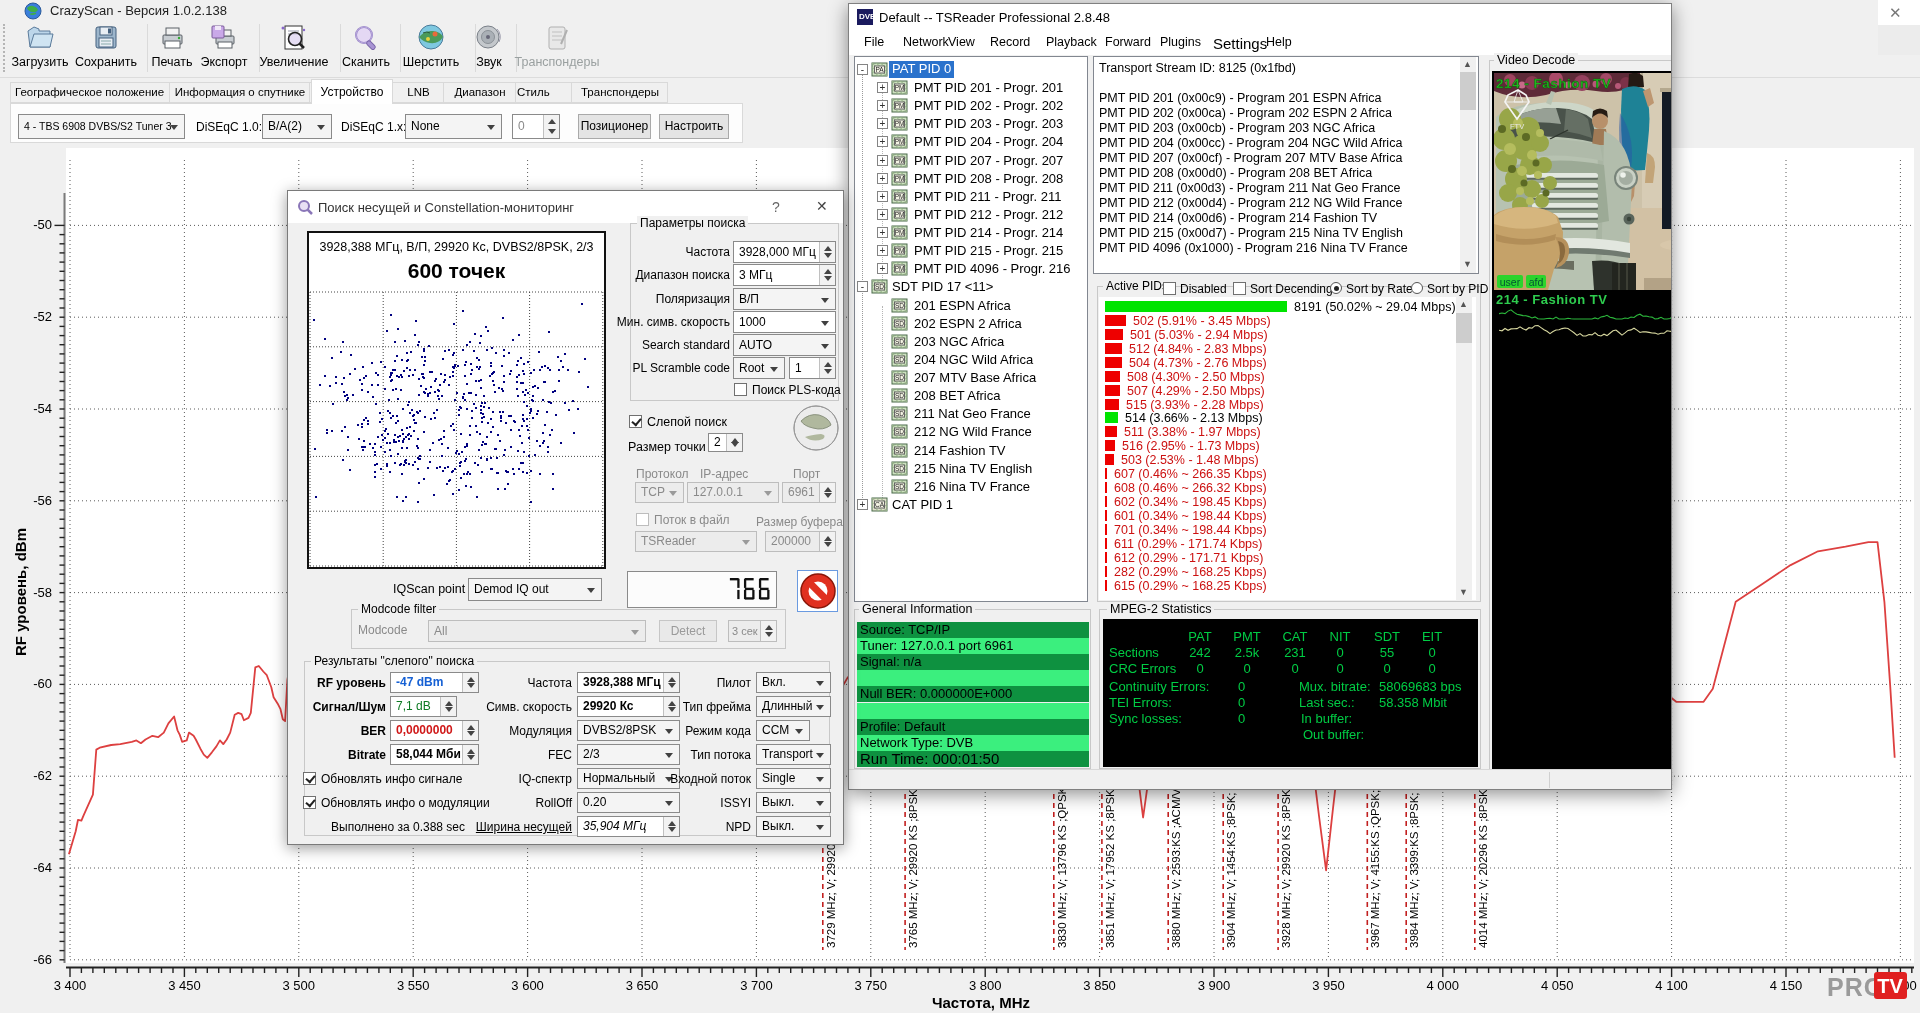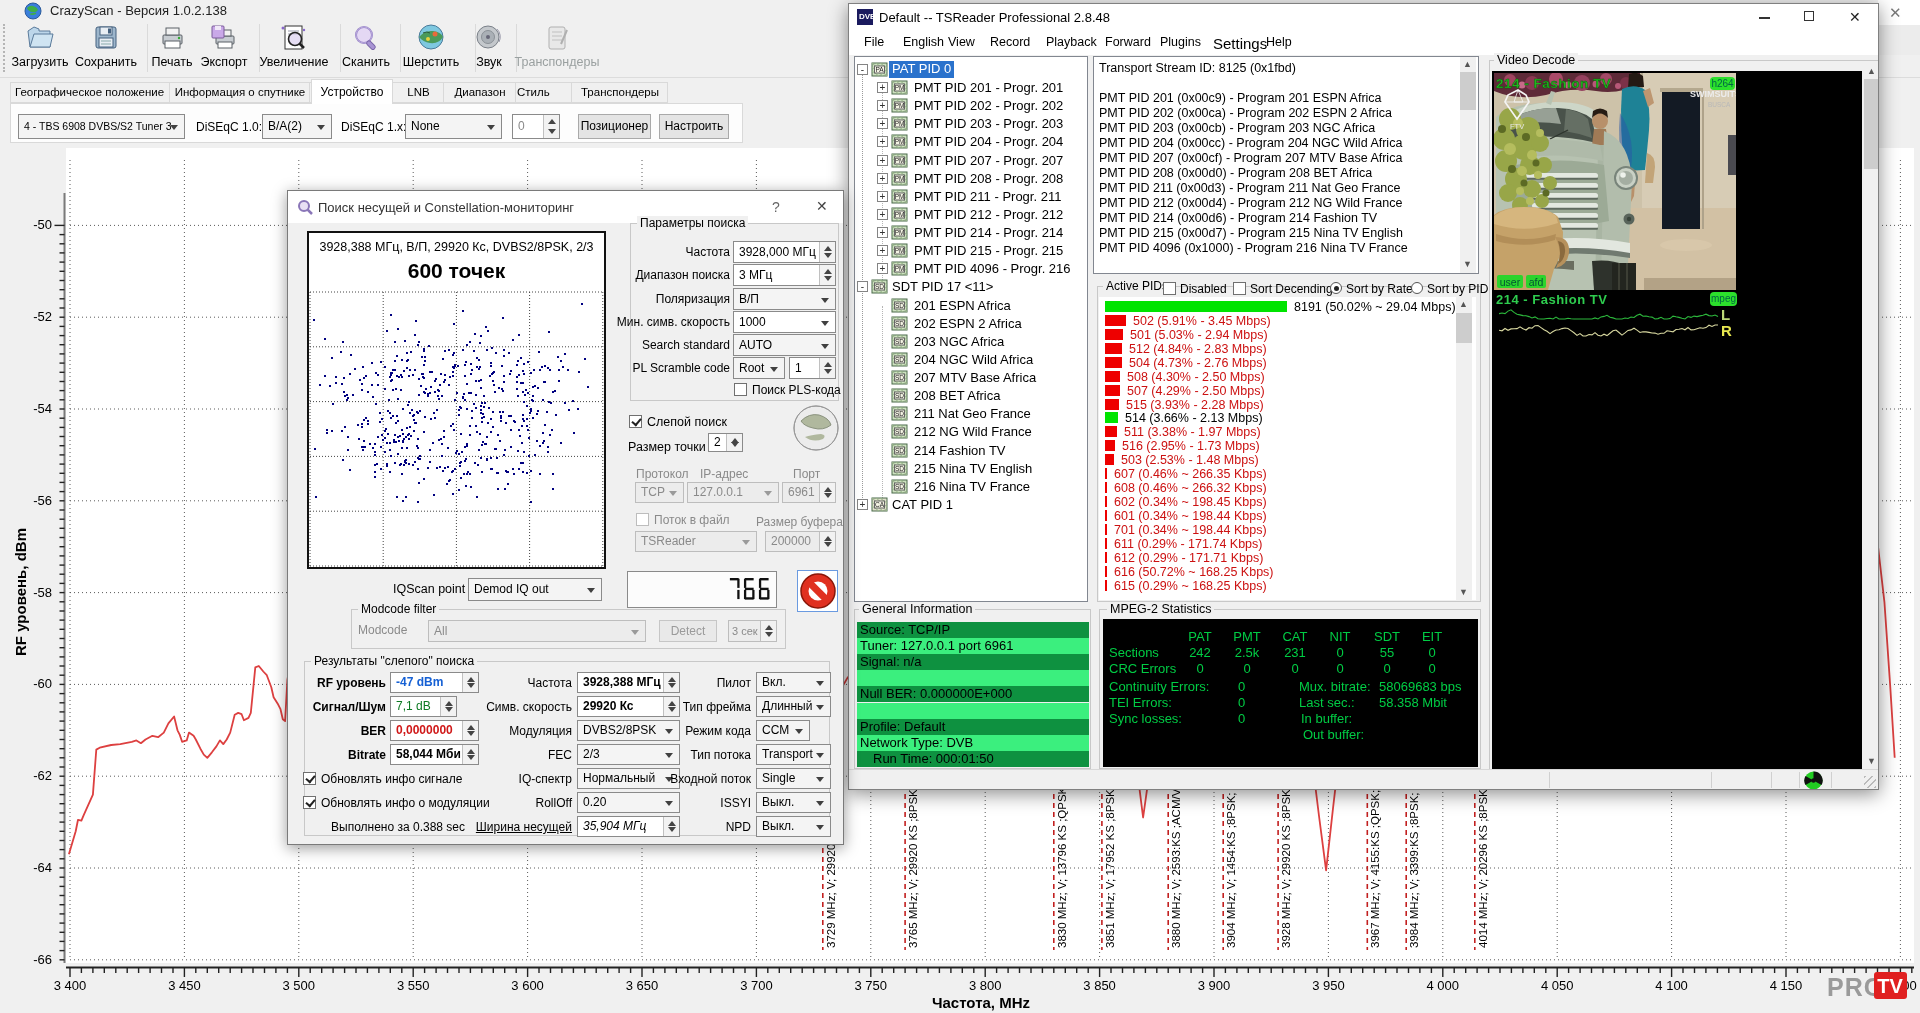--- a/index.html
+++ b/index.html
@@ -588,31 +588,31 @@
     <div class="combo" style="left:468px;top:529px;width:54px;height:21px;line-height:19px">CCM<span class="ar" style="top:8px"></span></div>
     <div class="lbl rt" style="left:263px;top:557px;width:200px;color:#000;font-weight:normal;text-decoration:none;font-style:normal">Тип потока</div>
     <div class="combo" style="left:468px;top:553px;width:75px;height:21px;line-height:19px">Transport<span class="ar" style="top:8px"></span></div>
     <div class="lbl rt" style="left:263px;top:581px;width:200px;color:#000;font-weight:normal;text-decoration:none;font-style:normal">Входной поток</div>
     <div class="combo" style="left:468px;top:577px;width:75px;height:21px;line-height:19px">Single<span class="ar" style="top:8px"></span></div>
     <div class="lbl rt" style="left:263px;top:605px;width:200px;color:#000;font-weight:normal;text-decoration:none;font-style:normal">ISSYI</div>
     <div class="combo" style="left:468px;top:601px;width:75px;height:21px;line-height:19px">Выкл.<span class="ar" style="top:8px"></span></div>
     <div class="lbl rt" style="left:263px;top:629px;width:200px;color:#000;font-weight:normal;text-decoration:none;font-style:normal">NPD</div>
     <div class="combo" style="left:468px;top:625px;width:75px;height:21px;line-height:19px">Выкл.<span class="ar" style="top:8px"></span></div>
   </div>
-<div class="a" style="left:848px;top:3px;width:1031px;height:787px;background:#f0f0f0;border:1px solid #808080;box-shadow:0 4px 18px rgba(0,0,0,0.45);z-index:20;overflow:hidden">
+<div class="a" style="left:848px;top:3px;width:824px;height:787px;background:#f0f0f0;border:1px solid #808080;box-shadow:0 4px 18px rgba(0,0,0,0.45);z-index:20;overflow:hidden">
     <div class="a" style="left:0;top:0;width:100%;height:27px;background:#fff"></div>
     <div class="a" style="left:8px;top:5px;width:16px;height:16px;background:#1a1a5e"></div>
     <div class="lbl" style="left:10px;top:8px;font-size:8px;color:#fff;font-weight:bold">DVB</div>
     <div class="lbl" style="left:30px;top:6px;font-size:13px">Default -- TSReader Professional 2.8.48</div>
     <div class="a" style="left:910px;top:13px;width:11px;height:1.5px;background:#333"></div>
     <div class="a" style="left:955px;top:7px;width:10px;height:10px;border:1.5px solid #333"></div>
     <div class="lbl" style="left:1000px;top:5px;font-size:14px;color:#222">✕</div>
     <div class="a" style="left:0;top:27px;width:100%;height:24px;background:#fff"></div>
     <div class="lbl" style="left:15px;top:31px;font-size:12.5px">File</div>
-    <div class="lbl" style="left:54px;top:31px;font-size:12.5px">English</div>
+    <div class="lbl" style="left:54px;top:31px;font-size:12.5px">Network</div>
     <div class="lbl" style="left:99px;top:31px;font-size:12.5px">View</div>
     <div class="lbl" style="left:141px;top:31px;font-size:12.5px">Record</div>
     <div class="lbl" style="left:197px;top:31px;font-size:12.5px">Playback</div>
     <div class="lbl" style="left:256px;top:31px;font-size:12.5px">Forward</div>
     <div class="lbl" style="left:311px;top:31px;font-size:12.5px">Plugins</div>
     <div class="lbl" style="left:364px;top:31px;font-size:15px">Settings</div>
     <div class="lbl" style="left:417px;top:31px;font-size:12.5px">Help</div>
     <div class="a" style="left:5px;top:52px;width:234px;height:546px;background:#fff;border:1px solid #828790"></div>
     <div class="a" style="left:13px;top:66px;width:1px;height:438px;border-left:1px dotted #9a9a9a"></div>
     <div class="a" style="left:33px;top:84px;width:1px;height:200px;border-left:1px dotted #b5b5b5"></div>
@@ -867,38 +867,38 @@
     <div class="lbl" style="left:265px;top:491.0px;font-size:12.5px;color:#cc1111">602 (0.34% ~ 198.45 Kbps)</div>
     <div class="a" style="left:256px;top:505.9px;width:2px;height:11px;background:#ee0000"></div>
     <div class="lbl" style="left:265px;top:504.9px;font-size:12.5px;color:#cc1111">601 (0.34% ~ 198.44 Kbps)</div>
     <div class="a" style="left:256px;top:519.9px;width:2px;height:11px;background:#ee0000"></div>
     <div class="lbl" style="left:265px;top:518.9px;font-size:12.5px;color:#cc1111">701 (0.34% ~ 198.44 Kbps)</div>
     <div class="a" style="left:256px;top:533.8px;width:2px;height:11px;background:#ee0000"></div>
     <div class="lbl" style="left:265px;top:532.8px;font-size:12.5px;color:#cc1111">611 (0.29% - 171.74 Kbps)</div>
     <div class="a" style="left:256px;top:547.7px;width:2px;height:11px;background:#ee0000"></div>
     <div class="lbl" style="left:265px;top:546.7px;font-size:12.5px;color:#cc1111">612 (0.29% - 171.71 Kbps)</div>
     <div class="a" style="left:256px;top:561.7px;width:2px;height:11px;background:#ee0000"></div>
-    <div class="lbl" style="left:265px;top:560.7px;font-size:12.5px;color:#cc1111">616 (50.72% ~ 168.25 Kbps)</div>
+    <div class="lbl" style="left:265px;top:560.7px;font-size:12.5px;color:#cc1111">282 (0.29% ~ 168.25 Kbps)</div>
     <div class="a" style="left:256px;top:575.6px;width:2px;height:11px;background:#ee0000"></div>
     <div class="lbl" style="left:265px;top:574.6px;font-size:12.5px;color:#cc1111">615 (0.29% ~ 168.25 Kbps)</div>
     <div class="a" style="left:607px;top:293px;width:16px;height:303px;background:#f0f0f0"></div>
     <div class="lbl" style="left:610px;top:295px;font-size:9px;color:#555">▲</div>
     <div class="lbl" style="left:610px;top:583px;font-size:9px;color:#555">▼</div>
     <div class="a" style="left:607px;top:309px;width:16px;height:30px;background:#cdcdcd"></div>
     <div class="a" style="left:5px;top:605px;width:237px;height:160px;border:1px solid #c8c8c8"></div>
     <div class="lbl" style="left:10px;top:598px;background:#f0f0f0;padding:0 3px;font-size:12.5px">General Information</div>
     <div class="a" style="left:8px;top:618.0px;width:232px;height:16.1px;background:#0e9140;font-size:13px;line-height:16px;padding-left:3px;white-space:nowrap;overflow:hidden">Source: TCP/IP</div>
     <div class="a" style="left:8px;top:634.1px;width:232px;height:16.1px;background:#3bef7e;font-size:13px;line-height:16px;padding-left:3px;white-space:nowrap;overflow:hidden">Tuner: 127.0.0.1 port 6961</div>
     <div class="a" style="left:8px;top:650.2px;width:232px;height:16.1px;background:#0e9140;font-size:13px;line-height:16px;padding-left:3px;white-space:nowrap;overflow:hidden">Signal: n/a</div>
     <div class="a" style="left:8px;top:666.3px;width:232px;height:16.1px;background:#3bef7e;font-size:13px;line-height:16px;padding-left:3px;white-space:nowrap;overflow:hidden"></div>
     <div class="a" style="left:8px;top:682.4px;width:232px;height:16.1px;background:#0e9140;font-size:13px;line-height:16px;padding-left:3px;white-space:nowrap;overflow:hidden">Null BER: 0.000000E+000</div>
     <div class="a" style="left:8px;top:698.5px;width:232px;height:16.1px;background:#3bef7e;font-size:13px;line-height:16px;padding-left:3px;white-space:nowrap;overflow:hidden"></div>
     <div class="a" style="left:8px;top:714.6px;width:232px;height:16.1px;background:#0e9140;font-size:13px;line-height:16px;padding-left:3px;white-space:nowrap;overflow:hidden">Profile: Default</div>
     <div class="a" style="left:8px;top:730.7px;width:232px;height:16.1px;background:#3bef7e;font-size:13px;line-height:16px;padding-left:3px;white-space:nowrap;overflow:hidden">Network Type: DVB</div>
-    <div class="a" style="left:8px;top:746.8px;width:232px;height:16.1px;background:#0e9140;font-size:13px;line-height:16px;padding-left:16px;white-space:nowrap;overflow:hidden">Run Time: 000:01:50</div>
+    <div class="a" style="left:8px;top:746.8px;width:232px;height:16.1px;background:#0e9140;font-size:15px;line-height:16px;padding-left:3px;white-space:nowrap;overflow:hidden">Run Time: 000:01:50</div>
     <div class="a" style="left:250px;top:605px;width:382px;height:160px;border:1px solid #c8c8c8"></div>
     <div class="lbl" style="left:258px;top:598px;background:#f0f0f0;padding:0 3px;font-size:12.5px">MPEG-2 Statistics</div>
     <div class="a" style="left:254px;top:615px;width:375px;height:148px;background:#000"></div>
     <div class="lbl" style="left:311px;top:625px;width:80px;text-align:center;color:#00cc44;font-size:13px">PAT</div>
     <div class="lbl" style="left:358px;top:625px;width:80px;text-align:center;color:#00cc44;font-size:13px">PMT</div>
     <div class="lbl" style="left:406px;top:625px;width:80px;text-align:center;color:#00cc44;font-size:13px">CAT</div>
     <div class="lbl" style="left:451px;top:625px;width:80px;text-align:center;color:#00cc44;font-size:13px">NIT</div>
     <div class="lbl" style="left:498px;top:625px;width:80px;text-align:center;color:#00cc44;font-size:13px">SDT</div>
     <div class="lbl" style="left:543px;top:625px;width:80px;text-align:center;color:#00cc44;font-size:13px">EIT</div>
     <div class="lbl" style="left:260px;top:641px;color:#00cc44;font-size:13px">Sections</div>

